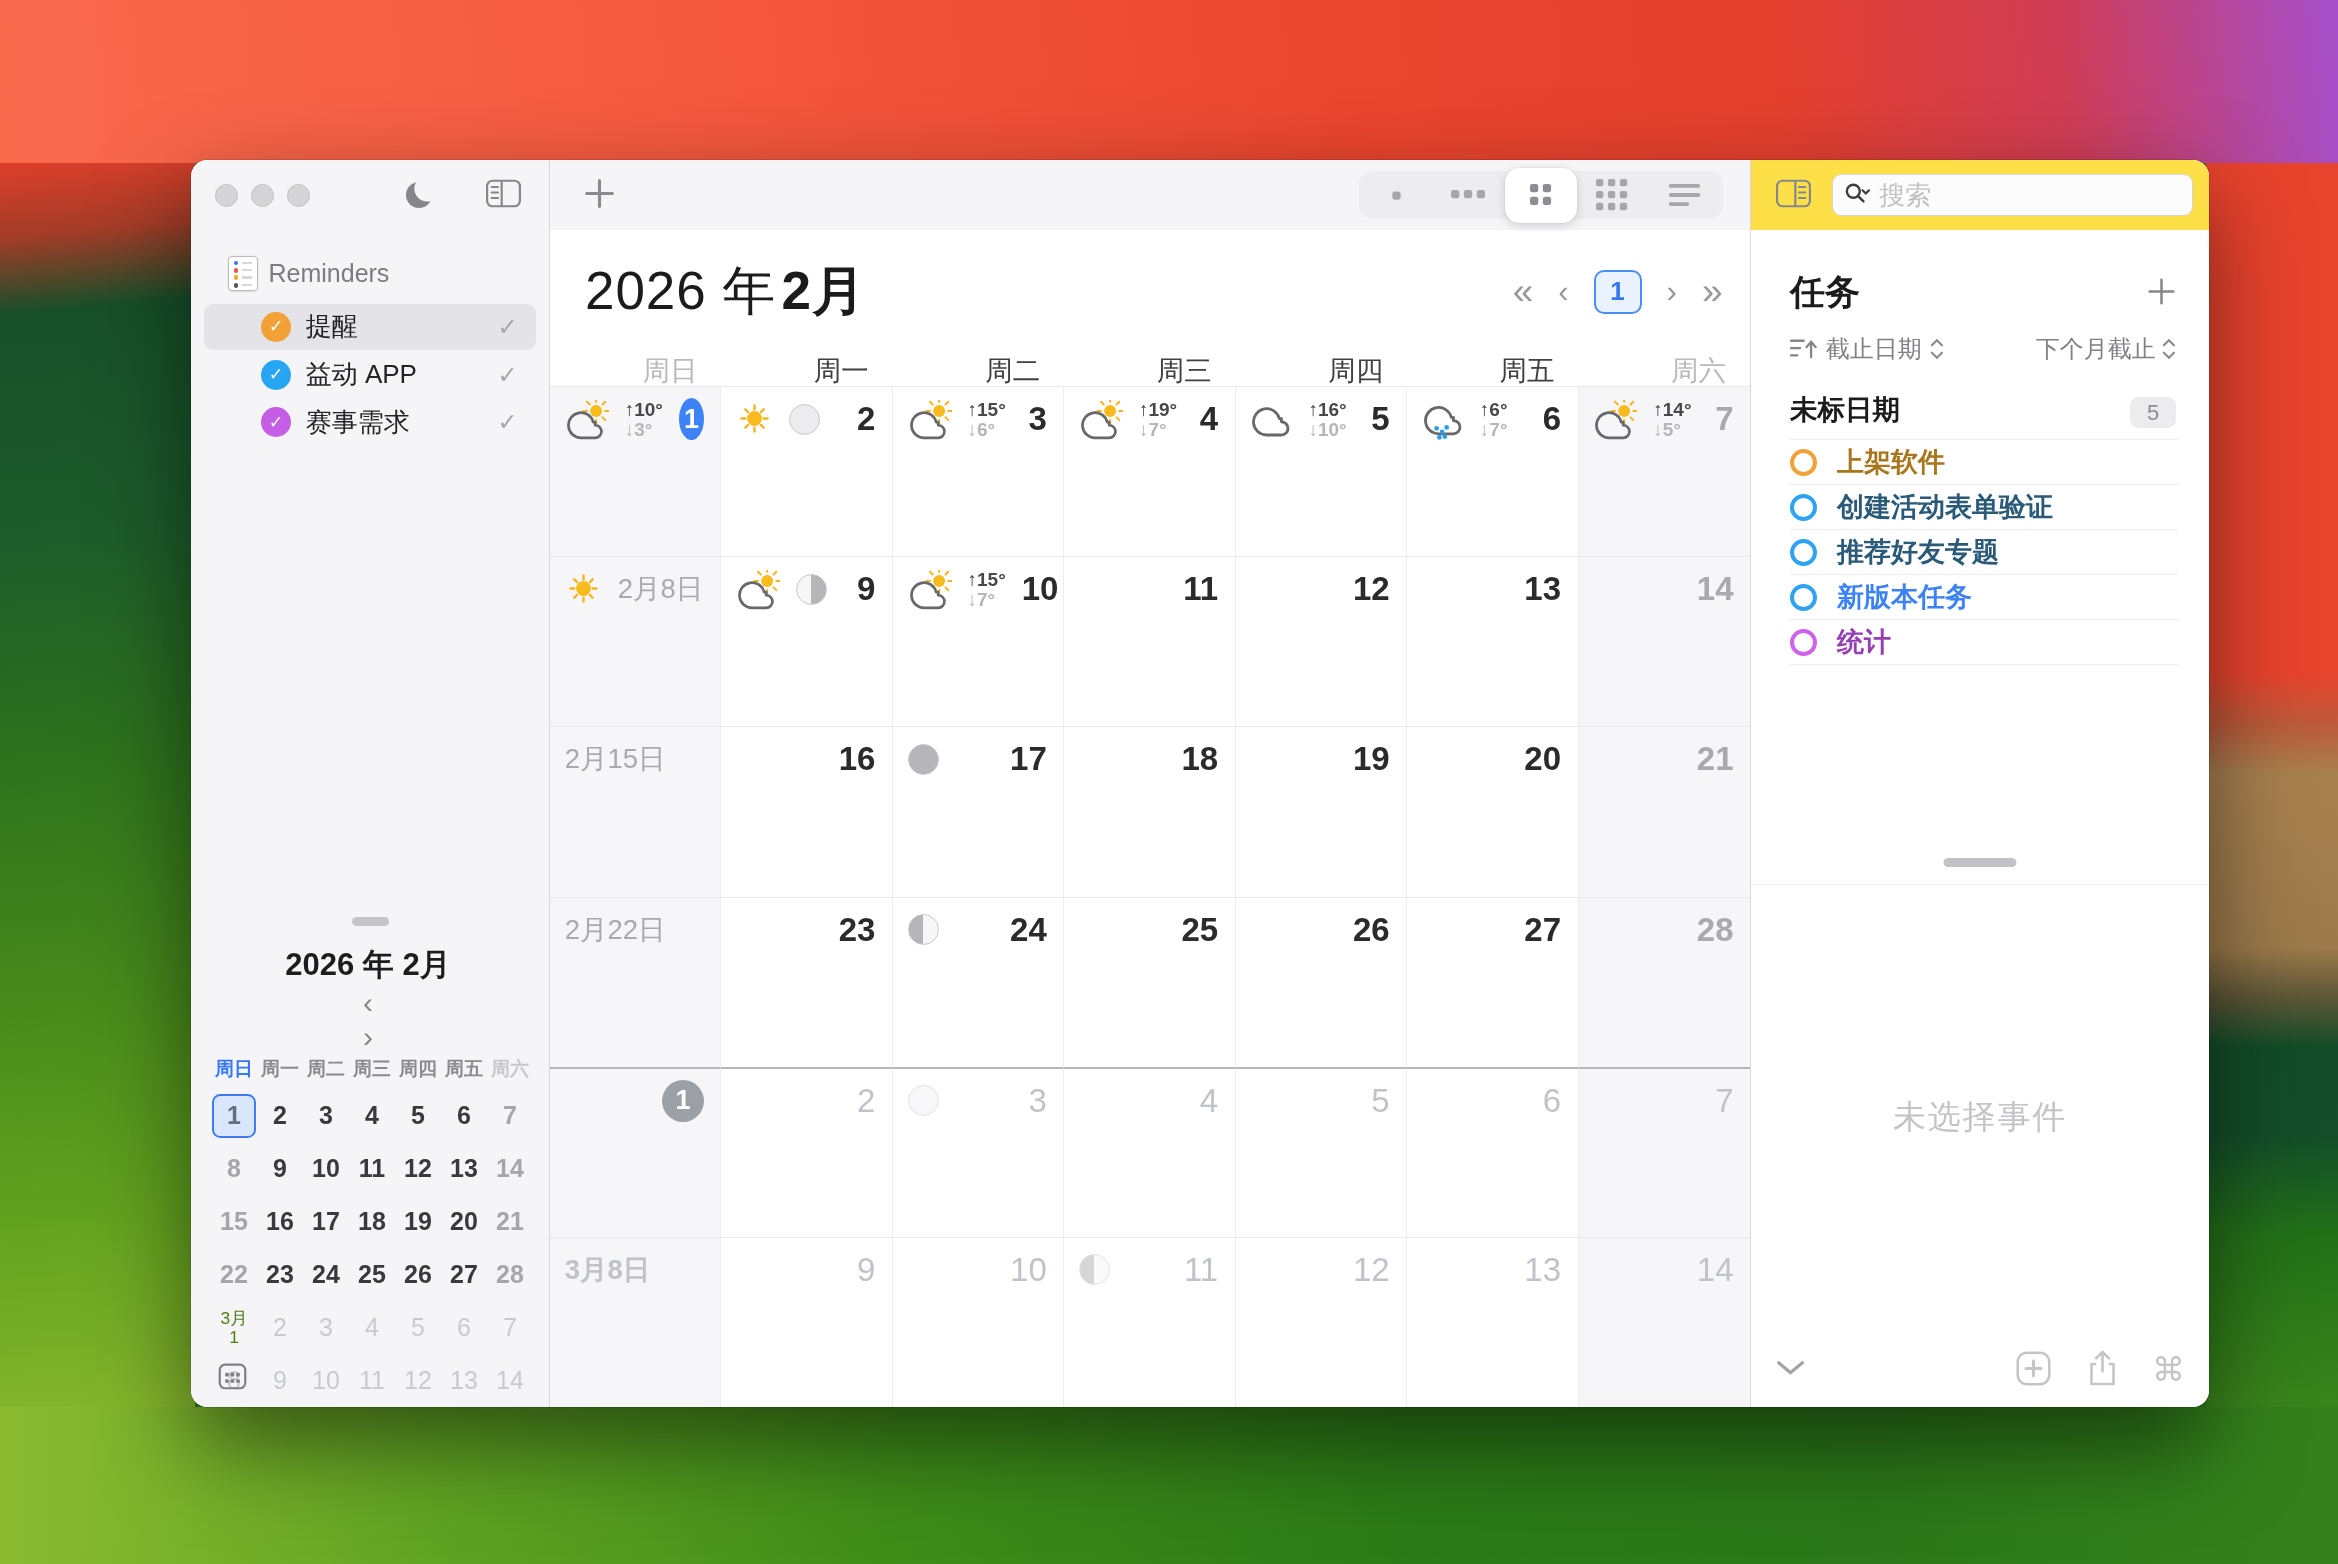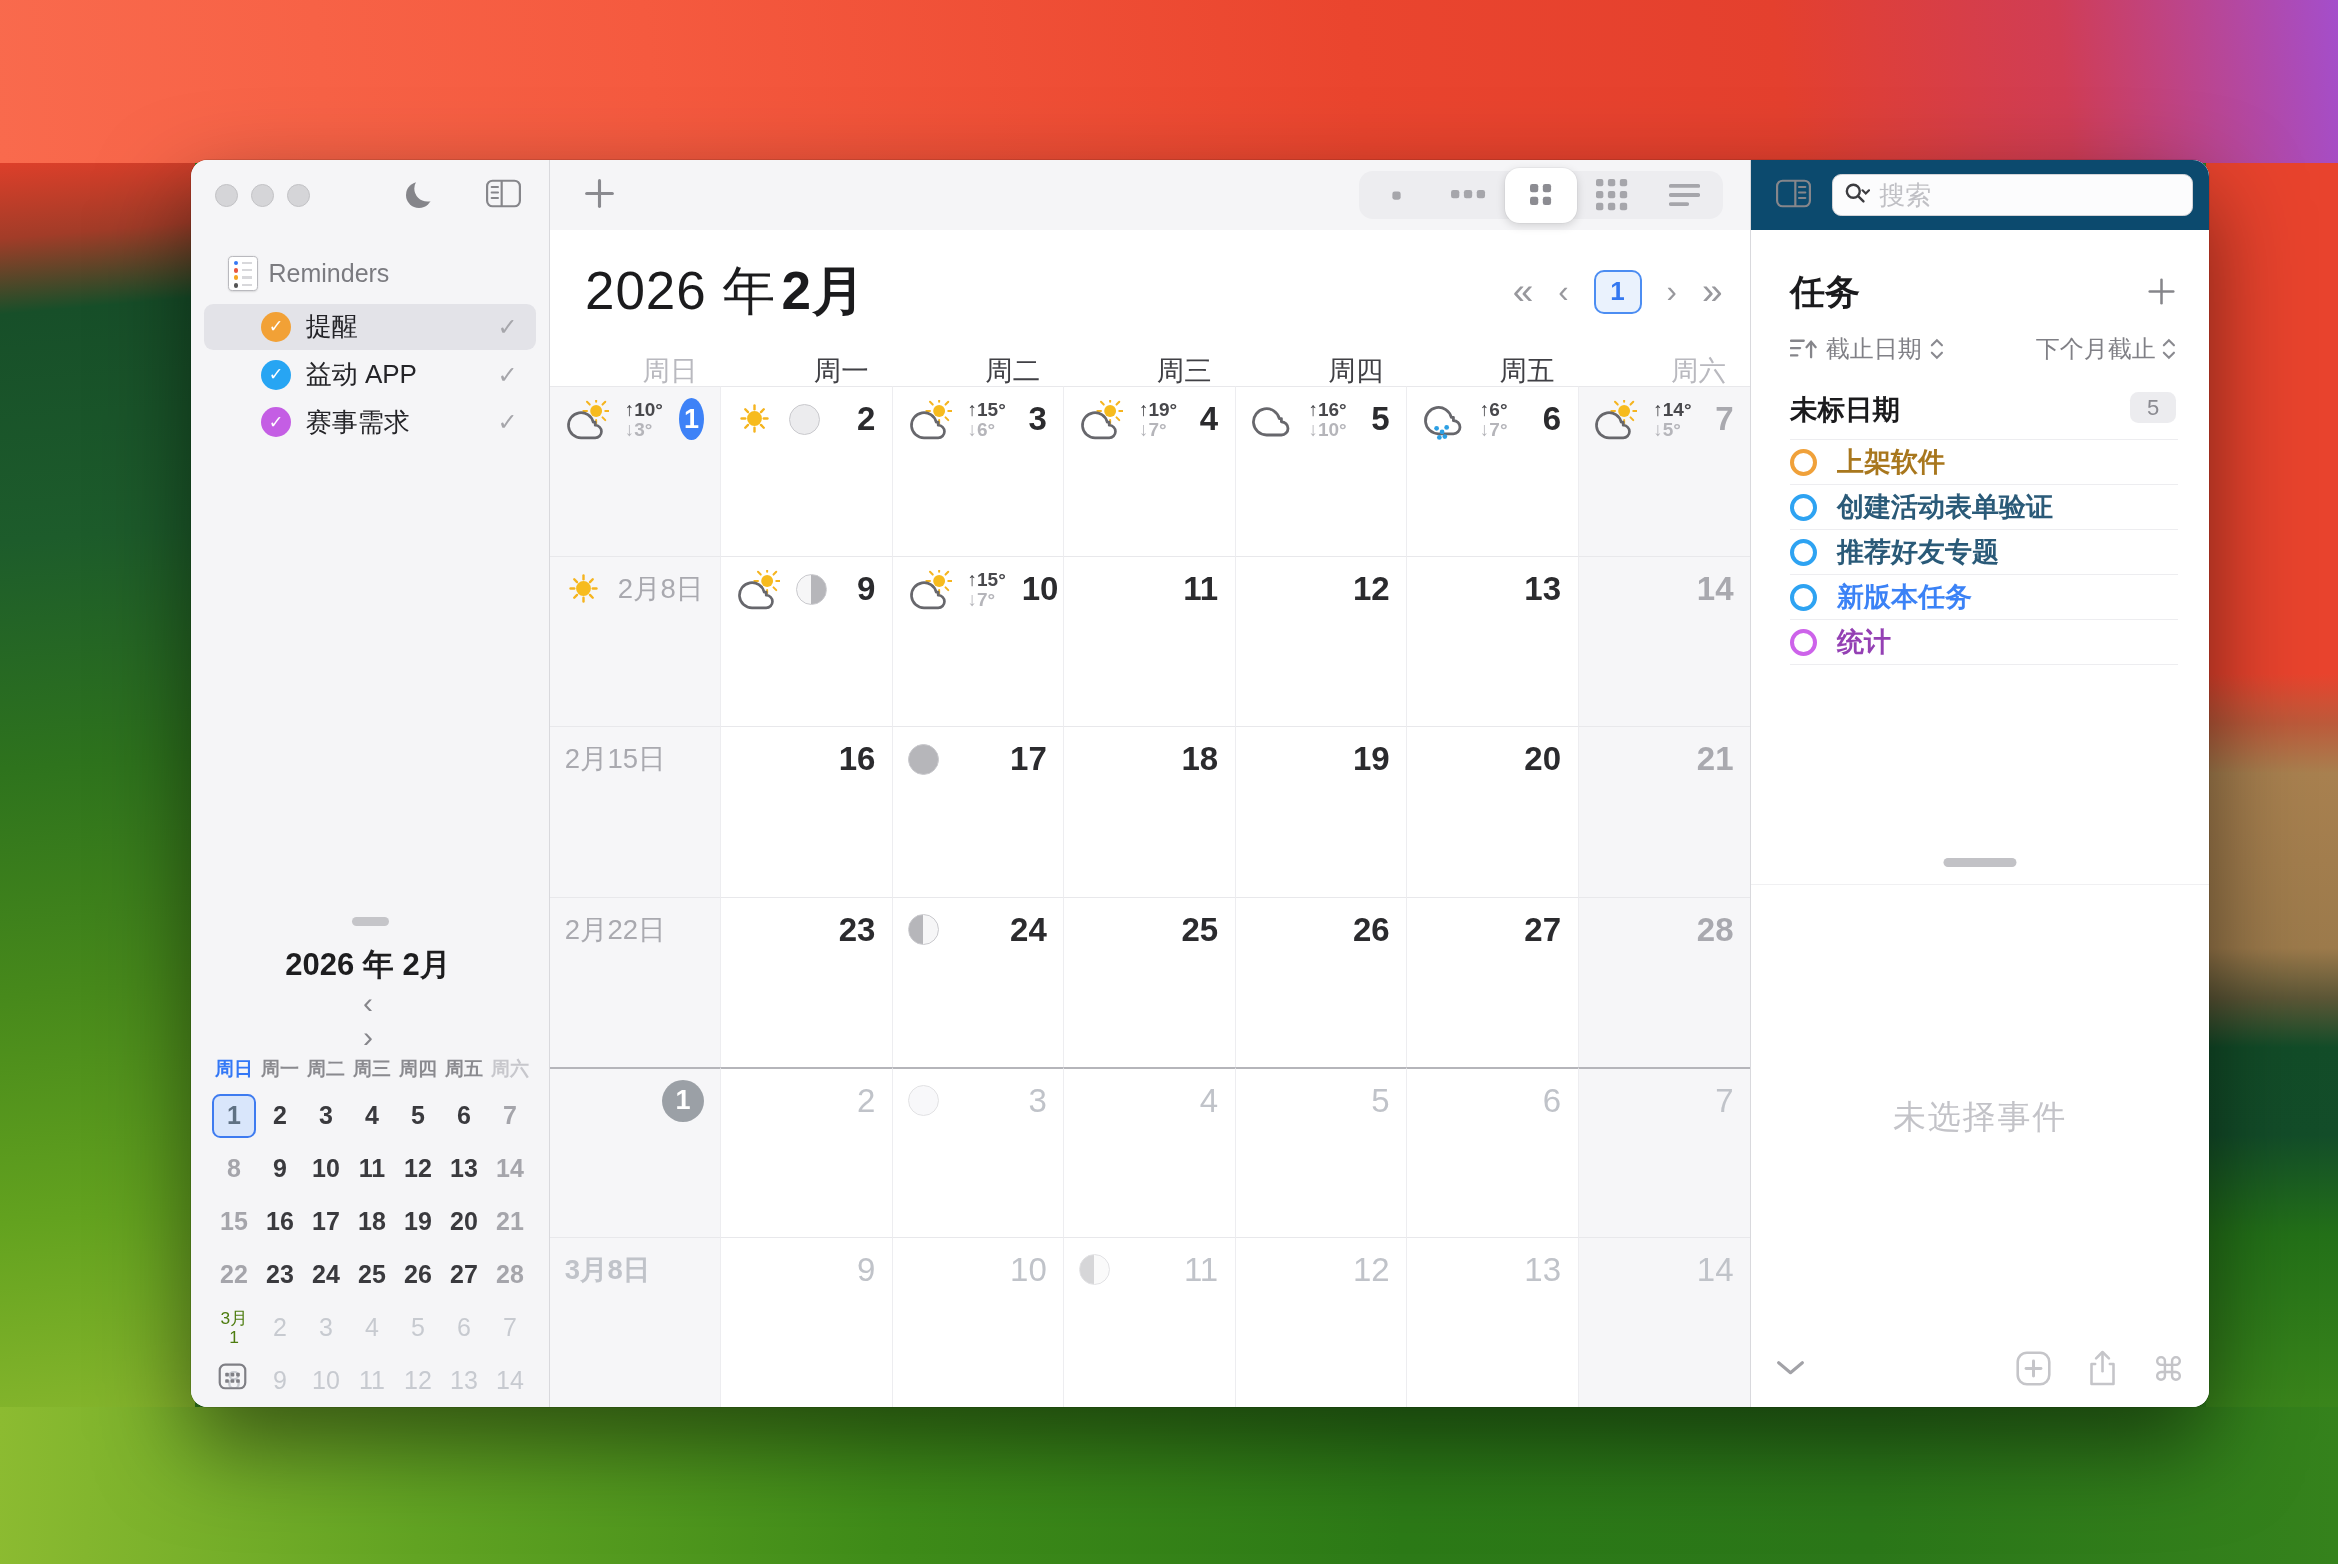--- a/index.html
+++ b/index.html
@@ -101,32 +101,32 @@
   .moon{width:31px;height:31px;border-radius:50%;border:1.8px solid #c9c9cd;box-sizing:border-box;margin-top:5.5px;flex:none;}
   .m-full{background:#ececee;}
   .m-full2{background:#f4f4f6;}
   .m-new{background:#b6b6ba;}
   .m-last{background:linear-gradient(90deg,#f6f6f7 50%,#b6b6ba 50%);}
   .m-first{background:linear-gradient(90deg,#b6b6ba 50%,#f6f6f7 50%);}
   .moon.mft{opacity:.55;}
 
   
   .rightp{width:458px;flex:none;background:#fff;display:flex;flex-direction:column;position:relative;}
-  .right-toolbar{height:70px;background:#0c4a6e;display:flex;align-items:center;padding:0 16.5px 0 24px;flex:none;}
+  .right-toolbar{height:70px;background:#fde047;display:flex;align-items:center;padding:0 16.5px 0 24px;flex:none;}
   .search{flex:1;margin-left:20px;height:40px;border:1.4px solid #d4d4d8;border-radius:9.2px;background:#fcfcfd;
     display:flex;align-items:center;padding:0 11px;gap:7.3px;}
   .search input{border:none;outline:none;background:transparent;font-size:26px;color:#333;width:100%;
     font-family:inherit;}
   .search input::placeholder{color:#c0c0c5;}
   .tasks-head{display:flex;align-items:center;padding:39px 33px 0 39px;}
   .tasks-title{font-size:35px;font-weight:800;color:#1b1b1d;flex:1;}
   .sort-row{display:flex;align-items:center;padding:16.5px 33px 0 39px;color:#808086;font-size:24px;}
   .sort-left{display:flex;align-items:center;gap:8.3px;}
   .sort-right{margin-left:auto;display:flex;align-items:center;gap:6.4px;}
-  .section-row{display:flex;align-items:flex-start;padding:27.5px 33px 0 39px;gap:47px;}
+  .section-row{display:flex;align-items:flex-end;padding:27.5px 33px 0 39px;gap:47px;}
   .section-label{font-size:27.5px;font-weight:700;color:#1b1b1d;flex:1;}
   .count-badge{min-width:33px;height:31px;border-radius:8.3px;background:#ececef;color:#8a8a90;font-size:22px;
     display:flex;align-items:center;justify-content:center;padding:0 6.4px;}
   .tasks{margin:11px 31px 0 39px;font-family:Liberation Mono, monospace;}
   .task{display:flex;align-items:center;gap:20px;height:44px;border-bottom:0.9px solid #ededf0;}
   .task:first-child{border-top:0.9px solid #ededf0;}
   .tring{width:19px;height:19px;border-radius:50%;border:4.1px solid;flex:none;}
   .task-label{font-size:27px;font-weight:600;white-space:nowrap;}
   .panel-pill{position:absolute;top:698px;left:50%;transform:translateX(-50%);width:73px;height:9.2px;
     border-radius:4.6px;background:#c2c2c6;}

